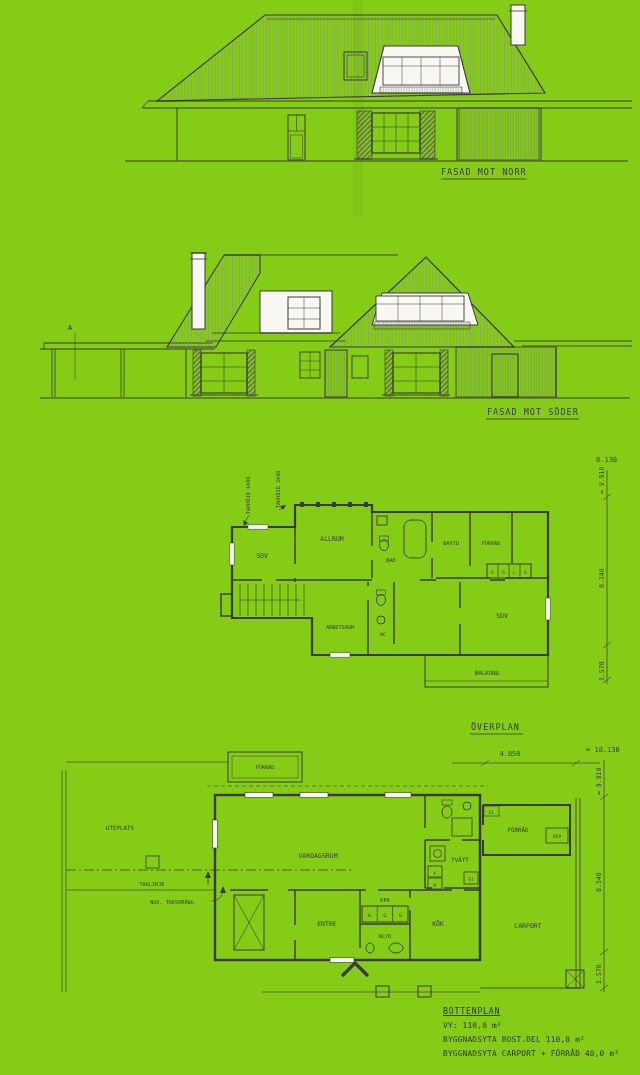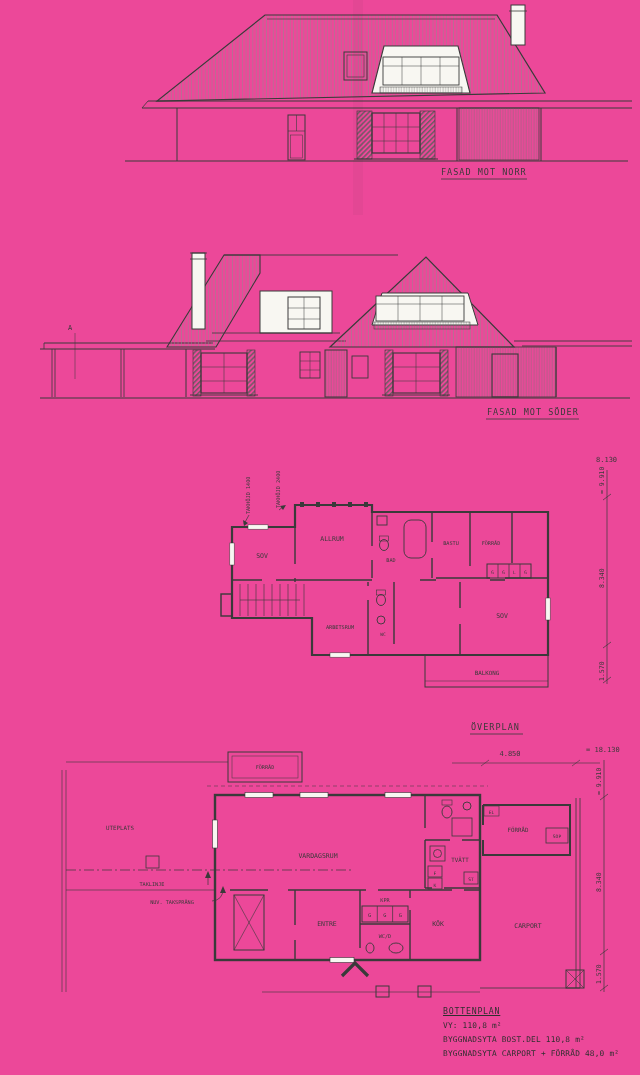--- a/index.html
+++ b/index.html
@@ -1,18 +1,18 @@
 <!DOCTYPE html>
 <html><head>
 <meta charset="utf-8">
 <style>
   html,body{margin:0;padding:0;background:#e9e8e4;}
   .sheet{
     position:relative;width:640px;height:1075px;overflow:hidden;
-    background:#ec4899;
+    background:#84cc16;
     font-family:"DejaVu Sans Mono","Liberation Mono",monospace;
     color:#333;
   }
   .sheet svg{position:absolute;left:0;}
   text{fill:#3a3a3a;font-family:"DejaVu Sans Mono","Liberation Mono",monospace;}
   .t4{font-size:4.6px;}
   .t5{font-size:5.2px;}
   .t55{font-size:5.8px;}
   .t6{font-size:6.5px;}
   .t7{font-size:7px;}

